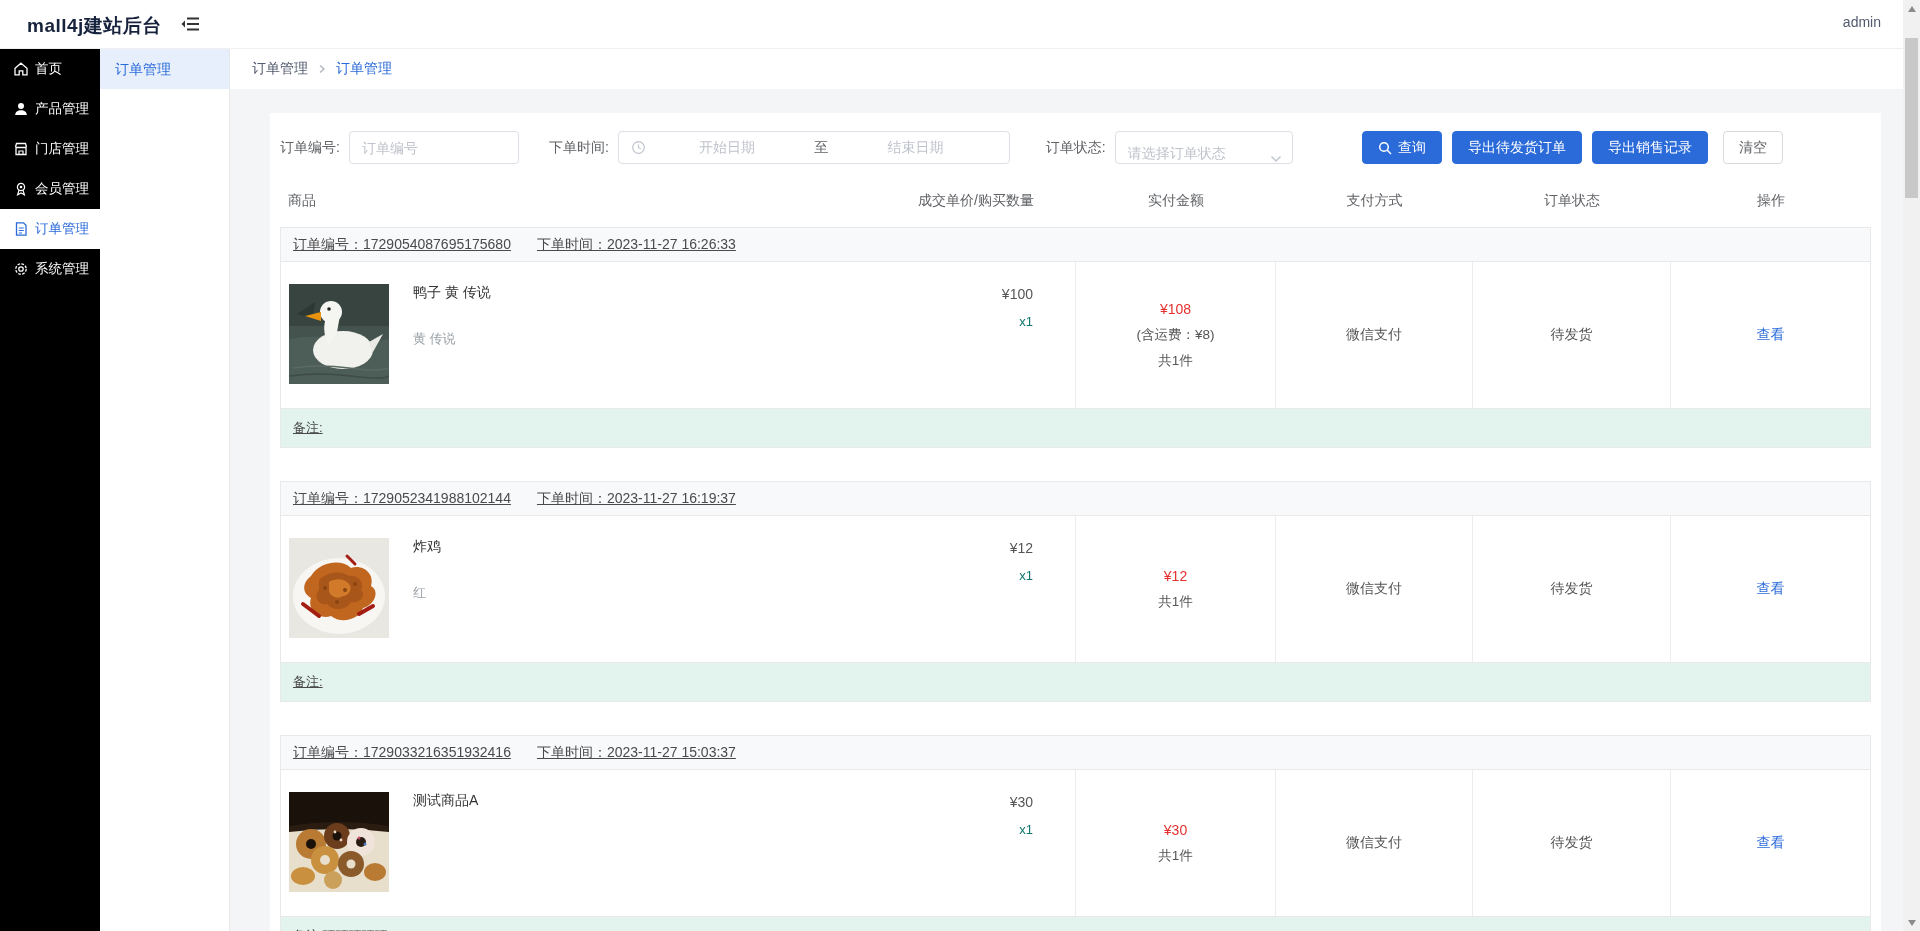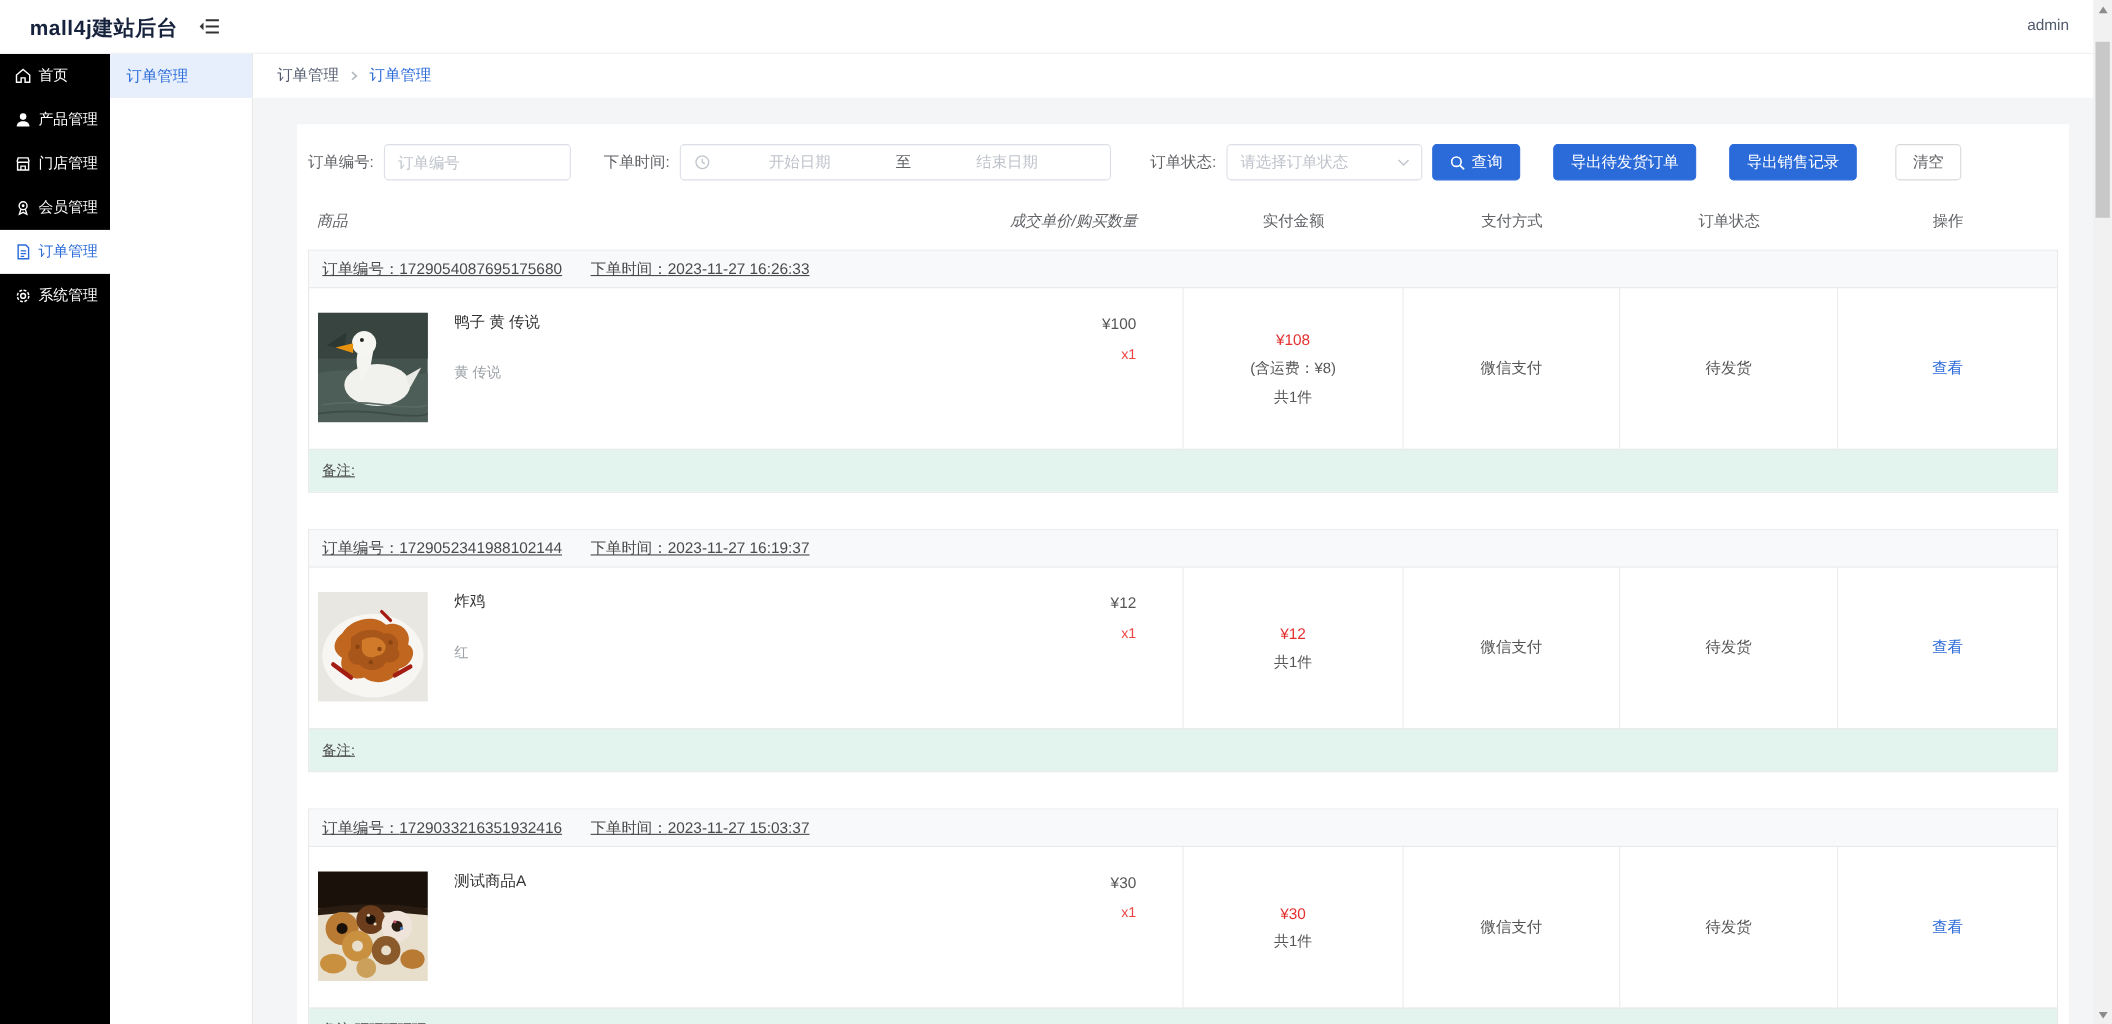--- a/index.html
+++ b/index.html
@@ -42,34 +42,34 @@
   .f-label { margin-right:9px; white-space:nowrap; }
   .f-input { width:170px; height:33px; border:1px solid #dcdfe6; border-radius:4px; padding:0 12px;
              font-size:14px; color:#606266; font-family:inherit; outline:none; }
   .f-input::placeholder { color:#bfc3cb; }
   .ml30 { margin-left:30px; } .ml36 { margin-left:36px; }
   .rangebox { width:392px; height:33px; border:1px solid #dcdfe6; border-radius:4px; display:flex;
               align-items:center; padding:0 12px; cursor:text; }
   .rangebox .ph { flex:1; text-align:center; color:#bfc3cb; font-size:14px; }
   .rangebox .sep { color:#606266; font-size:14px; padding:0 6px; }
   .selectbox { width:178px; height:33px; border:1px solid #dcdfe6; border-radius:4px; display:flex;
-               align-items:center; padding:0 10px 0 12px; cursor:pointer; }
+               align-items:flex-end; padding:0 10px 0 12px; cursor:pointer; }
   .selectbox .ph { flex:1; color:#bfc3cb; font-size:14px; white-space:nowrap; }
-  .btn-group { margin-left:auto; padding-right:88px; display:flex; align-items:center;gap:20px; }
+  .btn-group { margin-left:auto; padding-right:88px; display:flex; align-items:center; }
   .btn { height:33px; border-radius:4px; font-size:14px; font-family:inherit; cursor:pointer;
          display:inline-flex; align-items:center; justify-content:center; padding:0 15px; white-space:nowrap; }
   .btn.primary { background:#2b6bd9; border:1px solid #2b6bd9; color:#fff; }
   .btn.plain { background:#fff; border:1px solid #d9d9d9; color:#606266; }
   .btn + .btn { margin-left:10px; }
   .btn .b-ico { margin-right:6px; display:inline-flex; }
   .btn.last { margin-left:15px; }
 
   
   .thead { display:flex; margin-top:24px; height:26px; align-items:center; font-size:14px; color:#606266; }
-  .col1 { flex:1; display:flex; align-items:flex-end;font-style:italic; }
+  .col1 { flex:1; display:flex; align-items:flex-end; }
   .col2 { width:200px; } .col3 { width:197px; } .col4 { width:198px; } .col5 { width:200px; }
   .thead .h-goods { padding-left:8px; }
   .thead .h-price { margin-left:auto; padding-right:42px; }
   .thead .c { text-align:center; }
 
   #orders { margin-top:13px; }
   .order { border:1px solid #e9e9e9; margin-bottom:33px; background:#fff; }
   .o-head { height:34px; line-height:33px; background:#f8f9fb; border-bottom:1px solid #e9e9e9;
             padding:0 12px; font-size:14px; color:#4a4a4a; white-space:nowrap;text-decoration:underline; }
   .o-head .t-label { margin-left:26px; }
@@ -77,21 +77,21 @@
   .o-row .cell { display:flex; flex-direction:column; align-items:center; justify-content:center;
                  font-size:14px; color:#555; }
   .o-row .cell + .cell, .o-row .c-prod + .cell { border-left:1px solid #ececec; }
   .c-prod { flex:1; position:relative; }
   .p-img { position:absolute; left:8px; top:22px; width:100px; height:100px; overflow:hidden; }
   .p-img svg { display:block; }
   .p-name { position:absolute; left:132px; top:22px; font-size:14px; color:#333; }
   .p-spec { position:absolute; left:132px; top:68px; font-size:13px; color:#9aa0a6; }
   .p-pricebox { position:absolute; right:42px; top:22px; text-align:right; }
   .p-price { font-size:14px; color:#555; line-height:20px; }
-  .p-qty { font-size:13px; color:#ef4444; line-height:20px; margin-top:8px; }
+  .p-qty { font-size:13px; color:#0f766e; line-height:20px; margin-top:8px; }
   .amt-line { line-height:26px; font-size:13.5px; color:#555; }
   .amt-line:empty { display:none; }
   .amt-paid { color:#e43130; font-size:14px; }
   .o-link { color:#2b6bd9; font-size:14px; cursor:pointer; text-decoration:none; }
   .o-remark { height:39px; line-height:38px; background:#e3f4ef; border-top:1px solid #e9e9e9;
               padding:0 12px; font-size:13px; color:#4a4a4a;text-decoration:underline; }
 
   
   .scrollbar { position:absolute; right:0; top:0; width:17px; height:931px; background:#f1f1f1; z-index:10; }
   .sb-arrow { position:absolute; left:0; width:17px; height:17px; display:flex; align-items:center;

